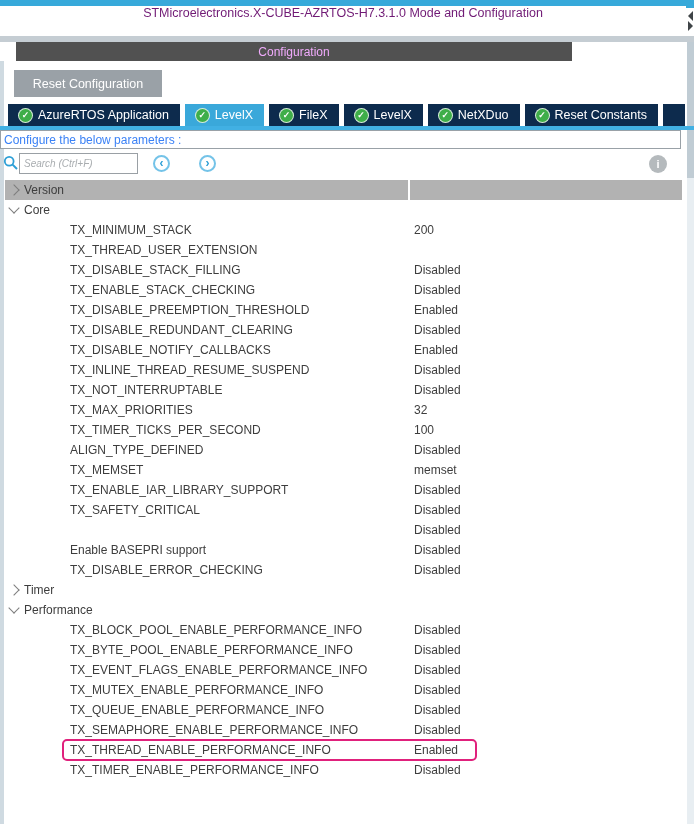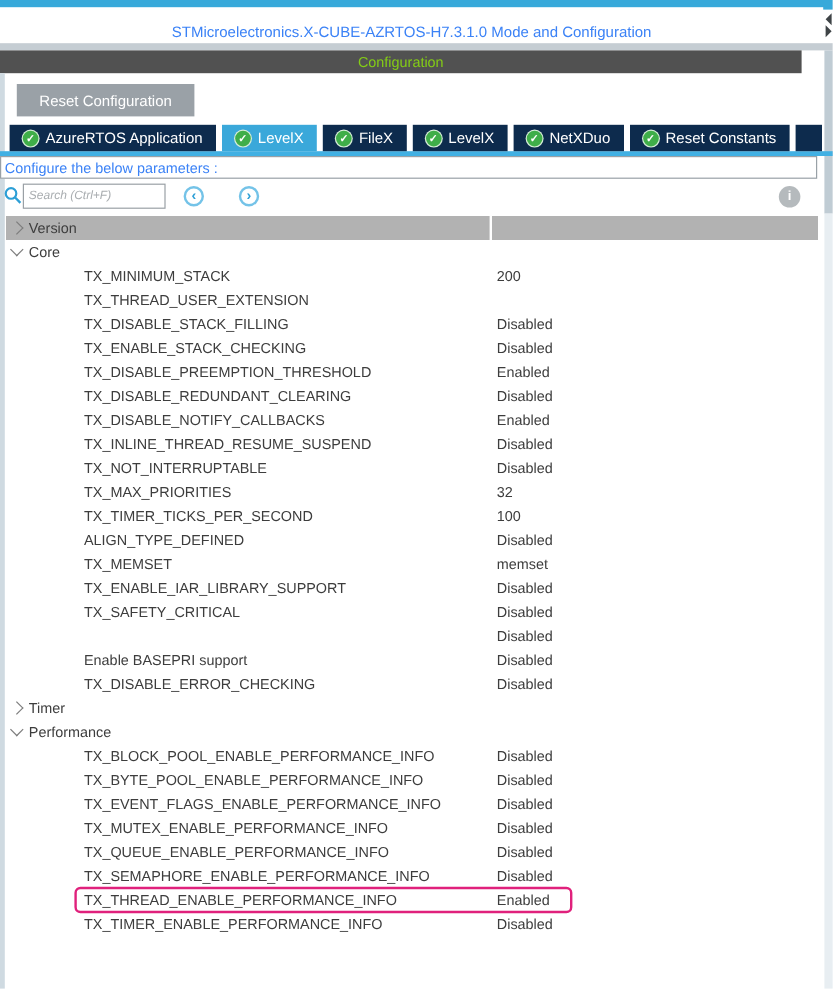--- a/index.html
+++ b/index.html
@@ -1,28 +1,28 @@
 <!DOCTYPE html>
 <html style="--accent-cyan: #37a9da; --accent-blue: #3aa8da; --tab-navy: #0d2b4d; --check-green: #3fae49; --highlight-pink: #e0217c; --header-gray: #b2b2b2;"><head>
 <meta charset="utf-8">
 <style>
   html,body{margin:0;padding:0}
   body{width:694px;height:824px;position:relative;overflow:hidden;background:#fff;
        font-family:"Liberation Sans",sans-serif;color:#3d3d3d}
   .abs{position:absolute}
 
   #topbar{left:0;top:0;width:694px;height:8px;background:var(--accent-cyan,#37a9da)}
-  #titlebar{left:0;top:6px;width:686px;height:28px;display:flex;align-items:flex-end;
-            justify-content:center;font-size:12.5px;color:#3b82f6;background:#fff}
+  #titlebar{left:0;top:6px;width:686px;height:28px;display:flex;align-items:flex-start;
+            justify-content:center;font-size:12.5px;color:#701a75;background:#fff}
   #splitter{left:684px;top:11px;width:10px;height:22px}
   .tri{width:0;height:0;border:5px solid transparent;position:absolute}
   .tri.left{border-right-color:#3f4447;left:-1px;top:0}
   .tri.right{border-left-color:#3f4447;left:4px;top:10px}
   #graystrip{left:0;top:36px;width:694px;height:6px;background:#c5cdd3}
-  #configbar{left:0;top:42px;width:668px;height:19px;background:#515151;color:#84cc16;
+  #configbar{left:16px;top:42px;width:556px;height:19px;background:#515151;color:#f0abfc;
              font-size:12px;display:flex;align-items:center;justify-content:center}
   #gutter-dark{left:687px;top:42px;width:7px;height:136px;background:#c0ccd4}
   #gutter-light{left:687px;top:178px;width:7px;height:646px;background:#e8eef2}
   #leftstrip{left:0;top:61px;width:4px;height:763px;background:#cfdae1;z-index:0}
 
   #resetbtn{left:14px;top:70px;width:148px;height:27px;background:#9aa1a7;color:#fff;
             font-size:12.5px;border:none;display:flex;align-items:center;justify-content:center;
             font-family:inherit;cursor:default}
 
   #tabbar{left:8px;top:104px;width:677px;height:22px;display:flex;gap:5px;z-index:1}

